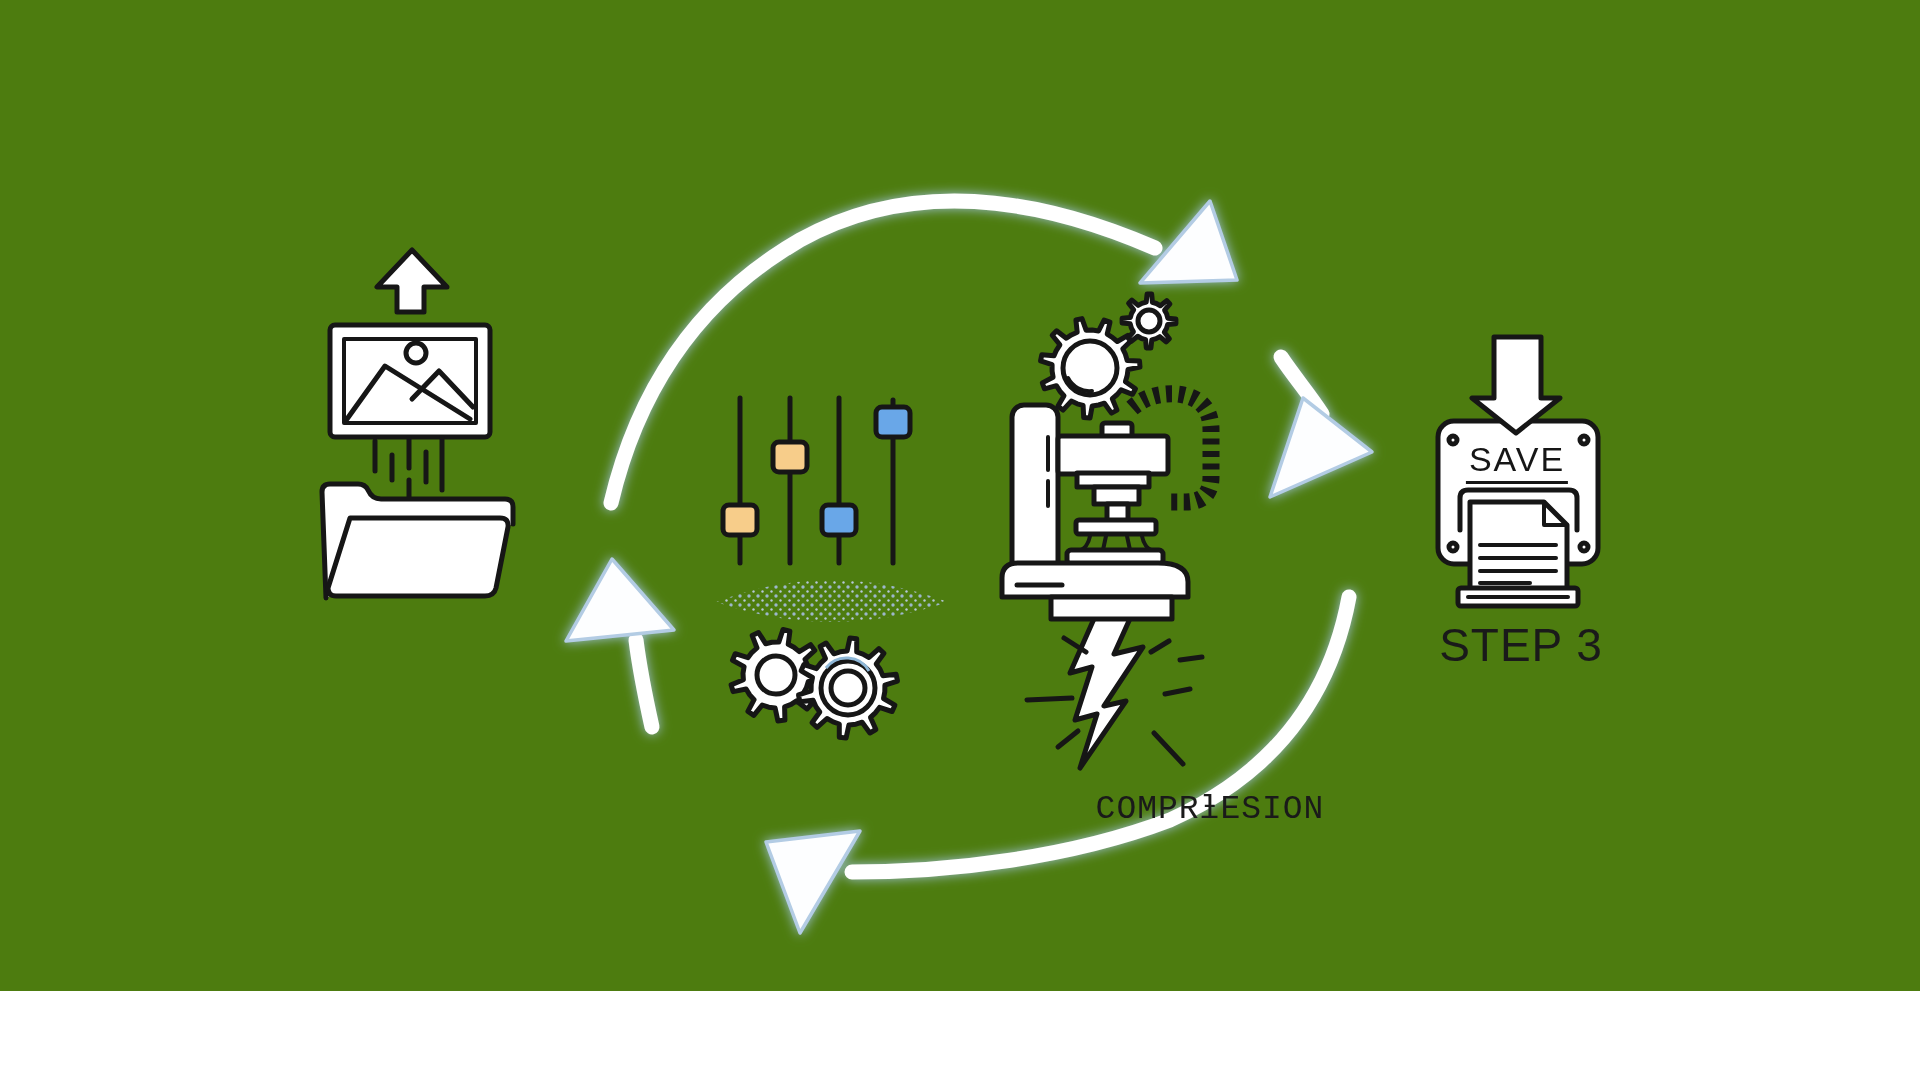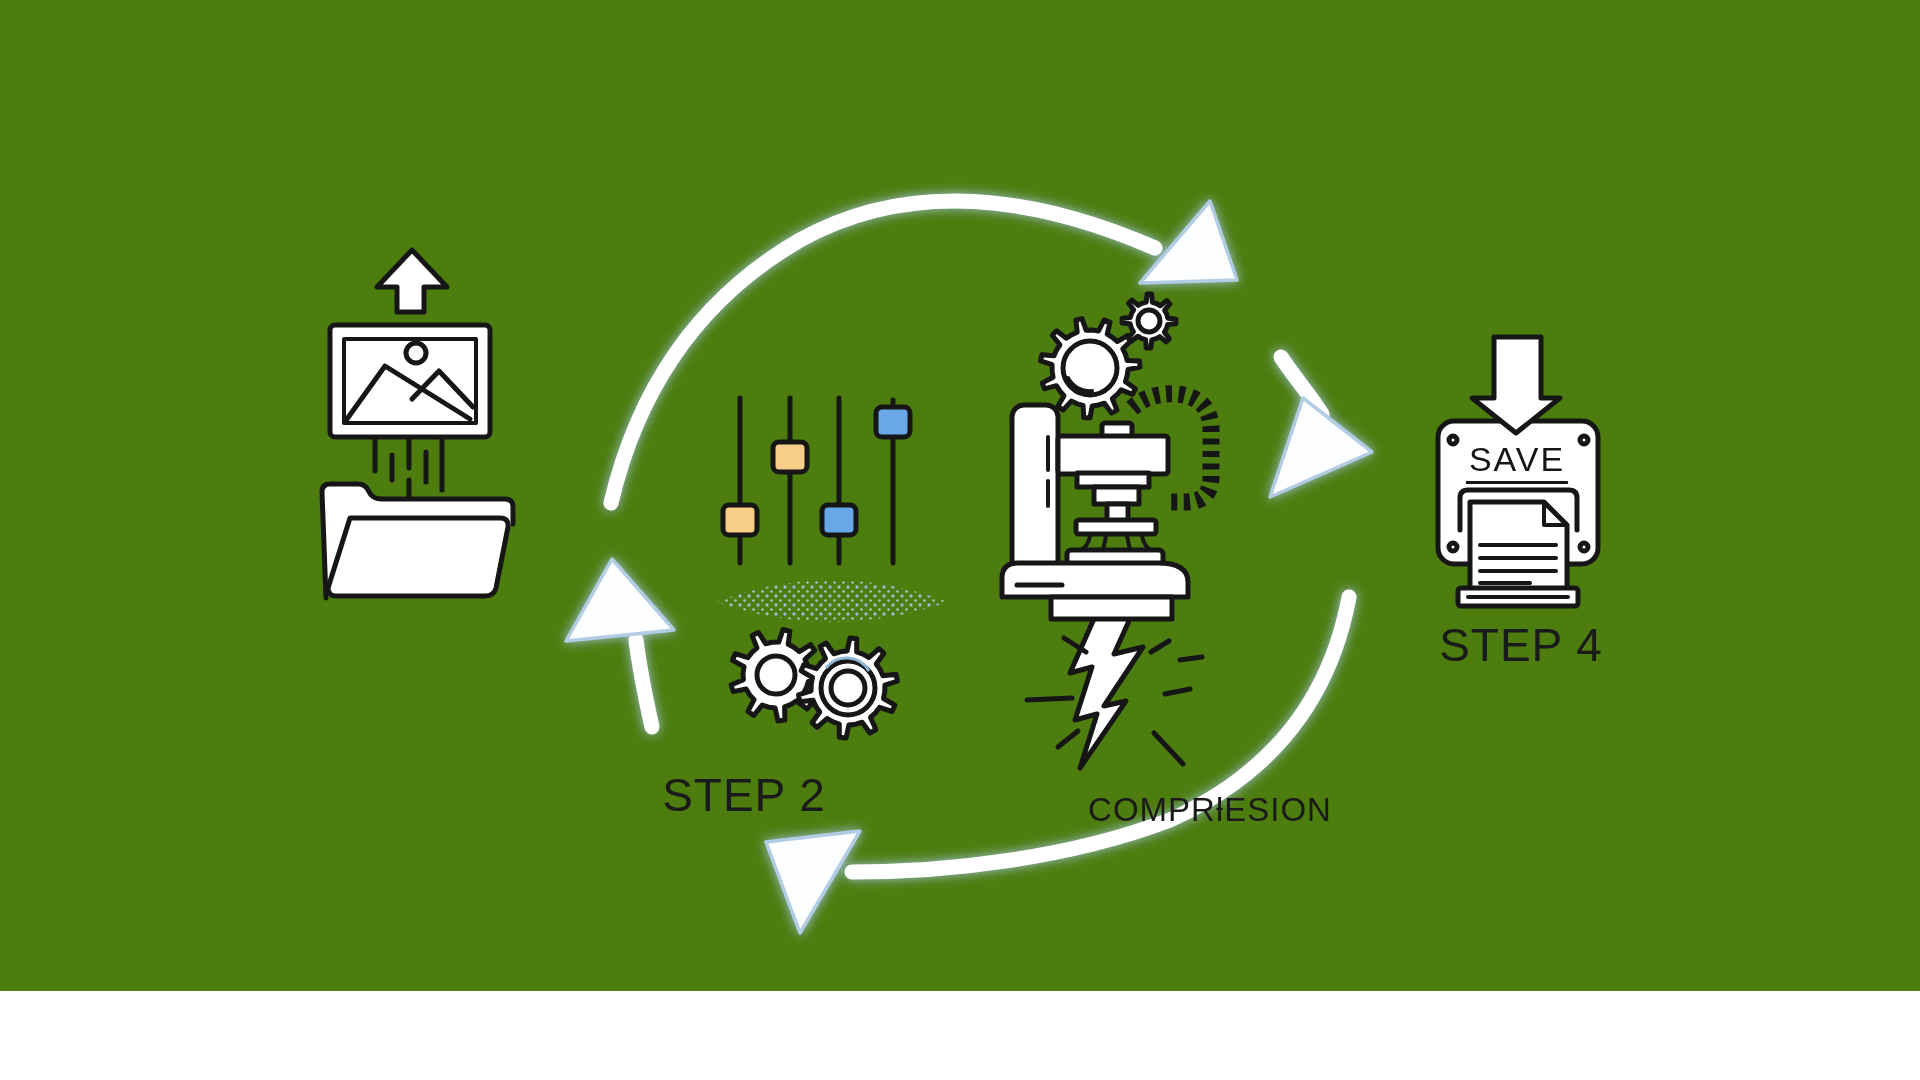--- a/index.html
+++ b/index.html
@@ -4,21 +4,21 @@
 <style>
   html,body{margin:0;padding:0;background:#ffffff;}
   .canvas{position:relative;width:1920px;height:991px;background:#4d7c0f;overflow:hidden;
           font-family:"Liberation Sans","DejaVu Sans",sans-serif;}
   .canvas svg{position:absolute;left:0;top:0;}
   .ink{stroke:#161616;fill:none;stroke-width:5;stroke-linecap:round;stroke-linejoin:round;}
   .inkf{stroke:#161616;fill:#ffffff;stroke-width:5;stroke-linecap:round;stroke-linejoin:round;}
   .thin{stroke-width:4;}
   .lbl{position:absolute;transform:translateX(-50%);color:#1a1a1a;letter-spacing:1px;white-space:nowrap;}
   .lbl-big{font-size:46px;}
-  .lbl-mid{font-size:33px;}
+  .lbl-mid{font-size:33px;font-family:Liberation Mono, monospace;}
   .save-badge{position:absolute;transform:translateX(-50%);color:#161616;font-size:34px;
               letter-spacing:2px;border-bottom:3px solid #161616;padding:0 3px 2px;white-space:nowrap;}
 </style>
 </head>
 <body>
 
 <div class="canvas">
 
   <svg width="1920" height="1080" viewBox="0 0 1920 1080">
     <defs>
@@ -146,16 +146,15 @@
         <line x1="1480" y1="558" x2="1556" y2="558"></line>
         <line x1="1480" y1="571" x2="1556" y2="571"></line>
         <line x1="1480" y1="583" x2="1530" y2="583"></line>
       </g>
       <rect class="inkf" x="1458" y="588" width="120" height="18" rx="3"></rect>
       <line class="ink thin" x1="1468" y1="597" x2="1568" y2="597"></line>
     </g>
   </svg>
 
   <div class="save-badge" style="left:1517px;top:440px;">SAVE</div>
-  <div class="lbl lbl-big" style="left:744px;top:768px;">STEP 2</div>
   <div class="lbl lbl-mid" style="left:1210px;top:791px;">COMPRƚESION</div>
-  <div class="lbl lbl-big" style="left:1521px;top:618px;">STEP 4</div>
+  <div class="lbl lbl-big" style="left:1521px;top:618px;">STEP 3</div>
 </div>
 
 </body></html>

